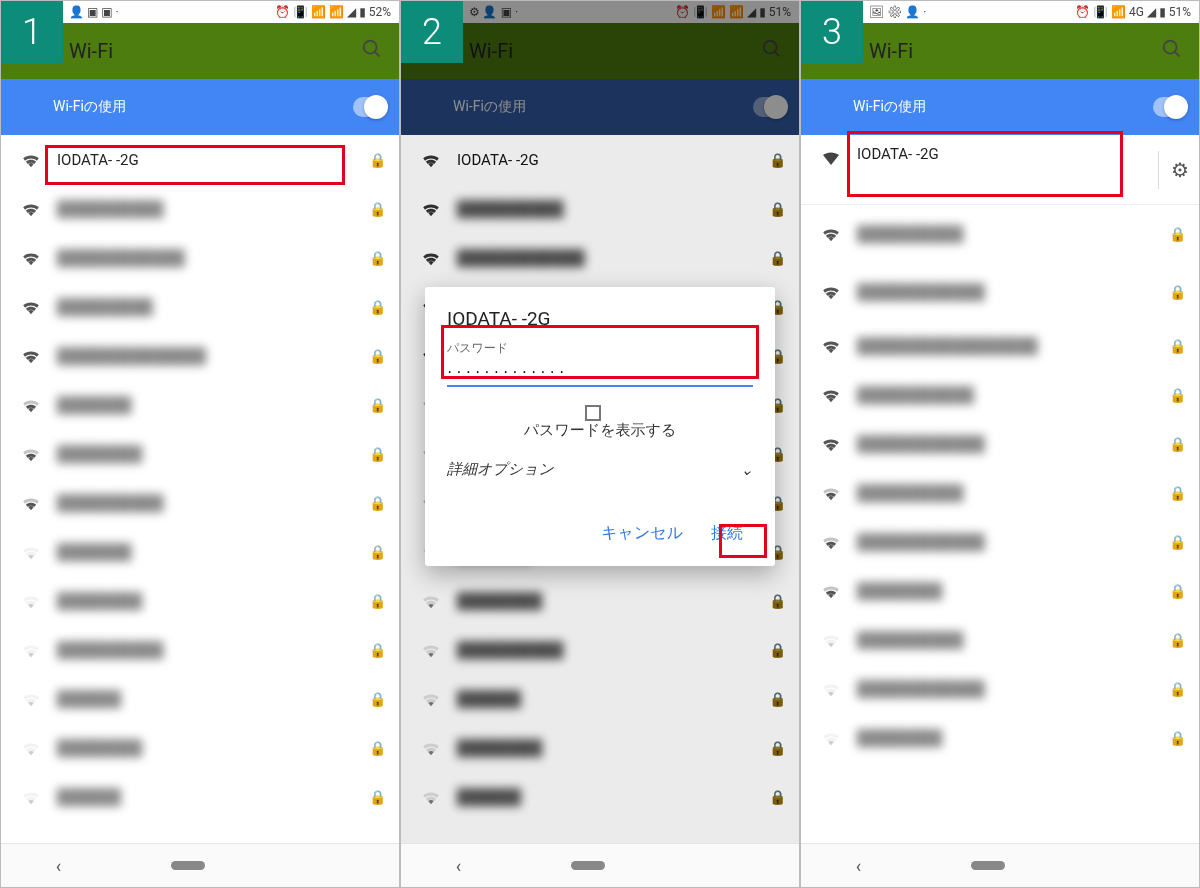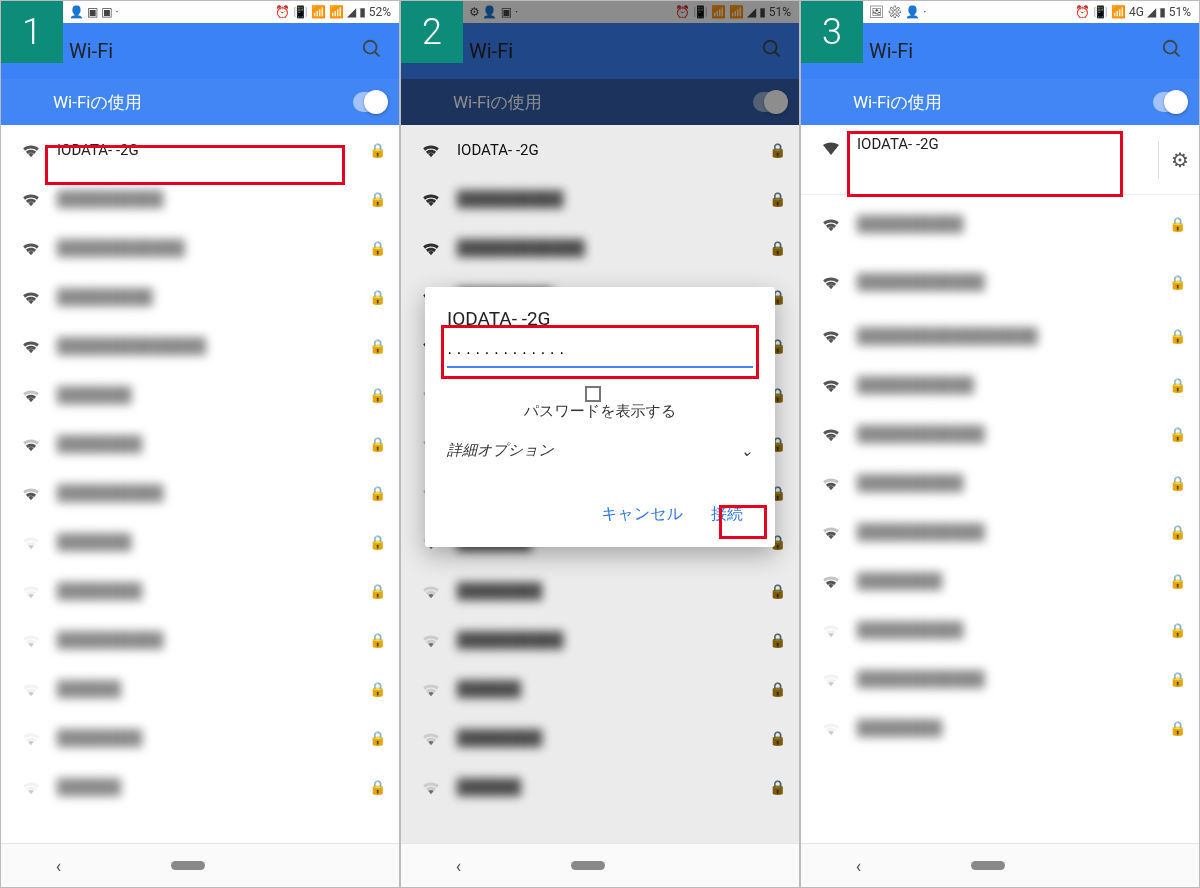--- a/index.html
+++ b/index.html
@@ -1,24 +1,24 @@
 <!DOCTYPE html>
 <html><head>
 <meta charset="utf-8">
 <style>
   * { box-sizing: border-box; margin: 0; padding: 0; }
   body { background: #fff; font-family: 'Roboto', 'Helvetica Neue', Arial, sans-serif; display: flex; gap: 0; width: 1200px; height: 888px; }
   .phone { width: 400px; height: 888px; border: 1px solid #bbb; position: relative; background: #fff; overflow: hidden; }
   .step-badge { position: absolute; top: 0; left: 0; width: 62px; height: 62px; background: #0d8c7a; color: #fff; font-size: 36px; font-weight: 300; display: flex; align-items: center; justify-content: center; z-index: 20; }
   .statusbar { height: 22px; background: #fefefe; display: flex; justify-content: space-between; align-items: center; padding: 0 8px 0 68px; font-size: 12px; color: #444; }
   .statusbar .right { display: flex; align-items: center; gap: 4px; }
-  .titlebar { height: 56px; display: flex; align-items: center; padding: 0 12px 0 68px; background: #3b82f6; position: relative; }
+  .titlebar { height: 56px; display: flex; align-items: center; padding: 0 12px 0 68px; background: #4d7c0f; position: relative; }
   .titlebar .title { font-size: 20px; color: #222; }
   .titlebar .search { position: absolute; right: 16px; font-size: 22px; }
-  .toggle-bar { height: 46px; background: #4285f4; color: #fff; display: flex; align-items: center; padding: 0 16px 0 52px; font-size: 17px; position: relative; }
+  .toggle-bar { height: 56px; background: #4285f4; color: #fff; display: flex; align-items: center; padding: 0 16px 0 52px; font-size: 14px; position: relative; }
   .toggle-switch { position: absolute; right: 12px; width: 34px; height: 20px; background: rgba(255,255,255,0.5); border-radius: 10px; }
   .toggle-knob { position: absolute; right: -1px; top: -2px; width: 24px; height: 24px; background: #fff; border-radius: 50%; box-shadow: 0 1px 3px rgba(0,0,0,0.3); }
   .wifi-list { overflow: hidden; }
   .wifi-row { height: 49px; display: flex; align-items: center; padding: 0 12px; position: relative; }
   .wifi-icon { width: 36px; display: flex; justify-content: center; font-size: 18px; color: #444; }
   .wifi-icon.weak { color: #bbb; }
   .ssid { flex: 1; font-size: 15px; color: #222; margin-left: 8px; }
   .ssid.blurred { filter: blur(5px); color: #888; }
   .lock-icon { font-size: 14px; color: #777; }
   .red-box { border: 3px solid #e6001d; position: absolute; pointer-events: none; z-index: 15; }
@@ -424,20 +424,21 @@
   </svg>
         </div>
         <div class="ssid blurred">██████</div>
         <div class="lock-icon">🔒</div>
       </div>
     </div>
   <div class="overlay-dim"></div>
 
   <div class="dialog">
     <div class="dlg-title">IODATA-           -2G</div>
+    <div class="dlg-label">パスワード</div>
     <input class="pw-field" value="·············" style="">
     <div class="red-box" style="top:38px; left:16px; right:16px; height:54px; width:auto;"></div>
     <div class="checkbox-row">
       <div class="cbox"></div>
       <span class="cbox-label">パスワードを表示する</span>
     </div>
     <div class="adv-row">
       <span>詳細オプション</span>
       <span>⌄</span>
     </div>

